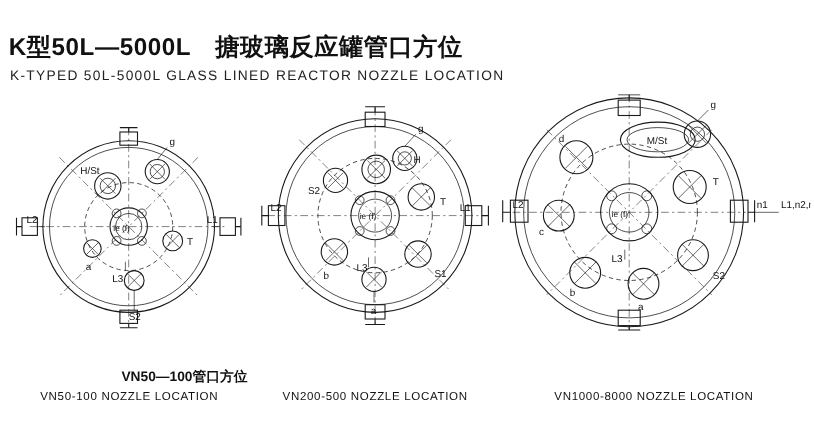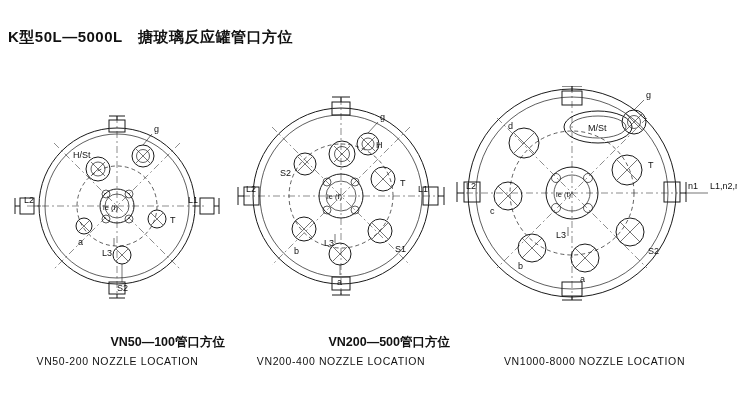--- a/index.html
+++ b/index.html
@@ -5,21 +5,21 @@
   html,body{margin:0;padding:0;}
   body{
     width:740px;height:400px;background:#ffffff;
     font-family:"Liberation Sans", sans-serif;
     color:#111;overflow:hidden;position:relative;
   }
   .page{position:relative;width:740px;height:400px;}
 
   .title-cn{
     position:absolute;left:8px;top:28px;
-    font-size:15px;font-weight:bold;letter-spacing:0.5px;
+    font-size:22px;font-weight:bold;letter-spacing:0.5px;
     white-space:nowrap;
   }
   .title-en{
     position:absolute;left:9px;top:62px;
     font-size:12.5px;letter-spacing:1.2px;white-space:nowrap;color:#222;
   }
 
   .panel{position:absolute;top:86px;height:290px;}
   #panel-0{left:10px;width:215px;}
   #panel-1{left:232px;width:218px;}
@@ -36,20 +36,21 @@
   svg{display:block;}
   .lbl{font-family:"Liberation Sans", sans-serif;font-size:9px;fill:#111;}
   .lbl-sm{font-family:"Liberation Sans", sans-serif;font-size:7.5px;fill:#111;}
 </style>
 </head>
 <body>
 
 <div class="page">
 
   <div class="title-cn">K型50L—5000L　搪玻璃反应罐管口方位</div>
+  <div class="title-en">K-TYPED 50L-5000L GLASS LINED REACTOR NOZZLE LOCATION</div>
 
   <div class="panel" id="panel-0">
     <svg width="215" height="240" viewBox="0 0 215 240">
       <g fill="none" stroke="#1a1a1a" stroke-width="1">
 
         <circle cx="107" cy="120" r="78"></circle>
         <circle cx="107" cy="120" r="72" stroke-width="0.7"></circle>
 
         <circle cx="107" cy="120" r="40" stroke-width="0.7" stroke-dasharray="4 3"></circle>
         <circle cx="107" cy="120" r="17"></circle>
@@ -126,21 +127,21 @@
       <text class="lbl" x="63" y="72">H/St</text>
       <text class="lbl" x="68" y="159">a</text>
       <text class="lbl" x="160" y="137">T</text>
       <text class="lbl" x="107" y="205">S2</text>
       <text class="lbl" x="178" y="117">L1</text>
       <text class="lbl" x="14" y="117">L2</text>
       <text class="lbl" x="92" y="170">L3</text>
       <text class="lbl-sm" x="93" y="124">ie (f)</text>
     </svg>
     <div class="cap-cn">VN50—100管口方位</div>
-    <div class="cap-en">VN50-200 NOZZLE LOCATION</div>
+    <div class="cap-en">VN50-100 NOZZLE LOCATION</div>
   </div>
 
   <div class="panel" id="panel-1">
     <svg width="218" height="240" viewBox="0 0 218 240">
       <g fill="none" stroke="#1a1a1a" stroke-width="1">
         <circle cx="109" cy="110" r="88"></circle>
         <circle cx="109" cy="110" r="81" stroke-width="0.7"></circle>
         <circle cx="109" cy="110" r="52" stroke-width="0.7" stroke-dasharray="4 3"></circle>
         <circle cx="109" cy="110" r="22"></circle>
         <circle cx="109" cy="110" r="15" stroke-width="0.7"></circle>
@@ -225,22 +226,21 @@
       <text class="lbl" x="168" y="100">T</text>
       <text class="lbl" x="48" y="90">S2</text>
       <text class="lbl" x="62" y="168">b</text>
       <text class="lbl" x="163" y="166">S1</text>
       <text class="lbl" x="105" y="199">a</text>
       <text class="lbl" x="186" y="106">L1</text>
       <text class="lbl" x="14" y="106">L2</text>
       <text class="lbl" x="92" y="160">L3</text>
       <text class="lbl-sm" x="95" y="113">ie (f)</text>
     </svg>
-    <div class="cap-cn">VN200—500管口方位</div>
-    <div class="cap-en">VN200-400 NOZZLE LOCATION</div>
+    <div class="cap-en">VN200-500 NOZZLE LOCATION</div>
   </div>
 
   <div class="panel" id="panel-2">
     <svg width="285" height="240" viewBox="0 0 285 240">
       <g fill="none" stroke="#1a1a1a" stroke-width="1">
         <circle cx="120" cy="107" r="104"></circle>
         <circle cx="120" cy="107" r="96" stroke-width="0.7"></circle>
         <circle cx="120" cy="107" r="62" stroke-width="0.7" stroke-dasharray="4 3"></circle>
         <circle cx="120" cy="107" r="26"></circle>
         <circle cx="120" cy="107" r="18" stroke-width="0.7"></circle>

